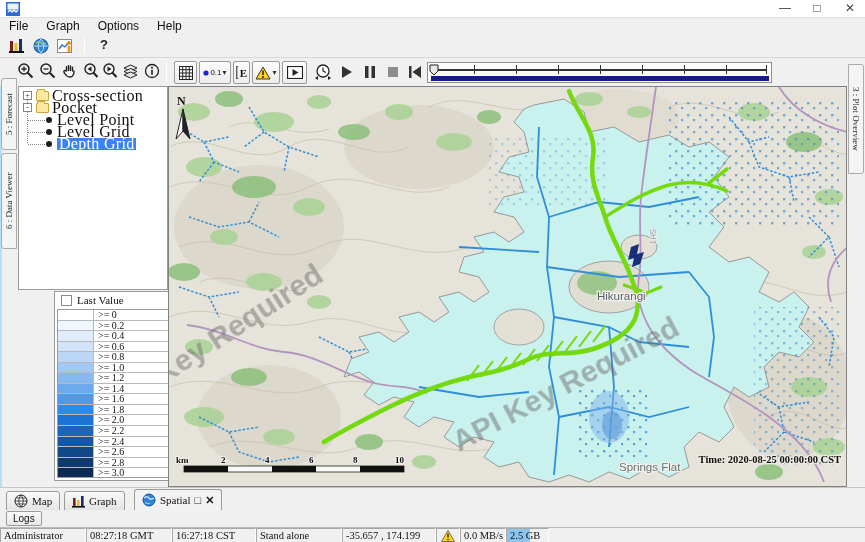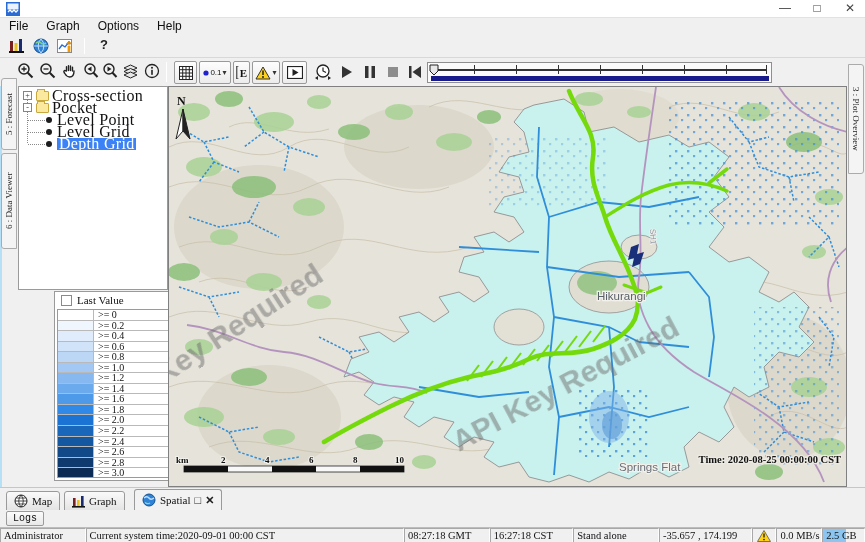--- a/index.html
+++ b/index.html
@@ -71,21 +71,21 @@
   
   #bottomtabs { left:0; top:487px; width:865px; height:23px; background:#f0f0f0; border-top:1px solid #c6c6c6; }
   .btab { position:absolute; top:3px; height:20px; background:linear-gradient(#fafafa,#e4e4e4); border:1px solid #9a9a9a;
           border-radius:3px 3px 0 0; display:flex; align-items:center; gap:4px; padding:0 7px;
           font-size:11px; font-family:"Liberation Serif","DejaVu Serif",serif; }
   .btab.active { top:1px; height:22px; background:#f2f2f2; border-bottom:1px solid #f2f2f2; }
   .tabglyph { font-size:11px; font-weight:bold; color:#222; line-height:11px; }
   #logsrow { left:0; top:510px; width:865px; height:17px; background:#f0f0f0; }
   #logsbtn { position:absolute; left:6px; top:1px; height:15px; padding:0 6px; background:linear-gradient(#fbfbfb,#e8e8e8);
              border:1px solid #9a9a9a; border-radius:2px; font-size:10px; line-height:13px;
-             font-family:Liberation Mono, monospace; }
+             font-family:Liberation Sans, sans-serif; }
 
   
   #statusbar { left:0; top:527px; width:865px; height:15px; background:#f0f0f0; border-top:1px solid #bcbcbc; display:flex; }
   .scell { border:1px solid; border-color:#a8a8a8 #fdfdfd #fdfdfd #a8a8a8; height:15px; font-size:10.5px; line-height:13px;
            padding:0 3px; white-space:nowrap; overflow:hidden; font-family:"Liberation Serif","DejaVu Serif",serif; }
   #mem-cell { background:linear-gradient(to right,#8cc6f0 0 55%,#f0f0f0 55%); }
   #edge-accent { left:0; top:35px; width:2px; height:492px; background:#b5e0f5; }
 </style>
 </head>
 <body>
@@ -571,21 +571,20 @@
       <span class="tabglyph">□</span>
       <span class="tabglyph">✕</span>
     </div>
   </div>
   <div class="abs" id="logsrow">
     <div id="logsbtn">Logs</div>
   </div>
 
   <div class="abs" id="statusbar">
     <div class="scell" style="width:86px">Administrator</div>
-    <div class="scell" style="width:320px">Current system time:2020-09-01 00:00 CST</div>
     <div class="scell" style="width:86px">08:27:18 GMT</div>
     <div class="scell" style="width:84px">16:27:18 CST</div>
     <div class="scell" style="width:86px">Stand alone</div>
     <div class="scell" style="width:94px">-35.657 , 174.199</div>
     <div class="scell" style="width:24px;display:flex;align-items:center;justify-content:center">
       <svg width="14" height="12" viewBox="0 0 14 12">
         <path d="M7,0.5 L13.5,11.5 H0.5 Z" fill="#ffd21a" stroke="#555" stroke-width="0.8"></path>
         <rect x="6.4" y="3.5" width="1.2" height="4" fill="#111"></rect>
           <circle cx="7" cy="9.6" r="0.8" fill="#111"></circle>
       </svg>

